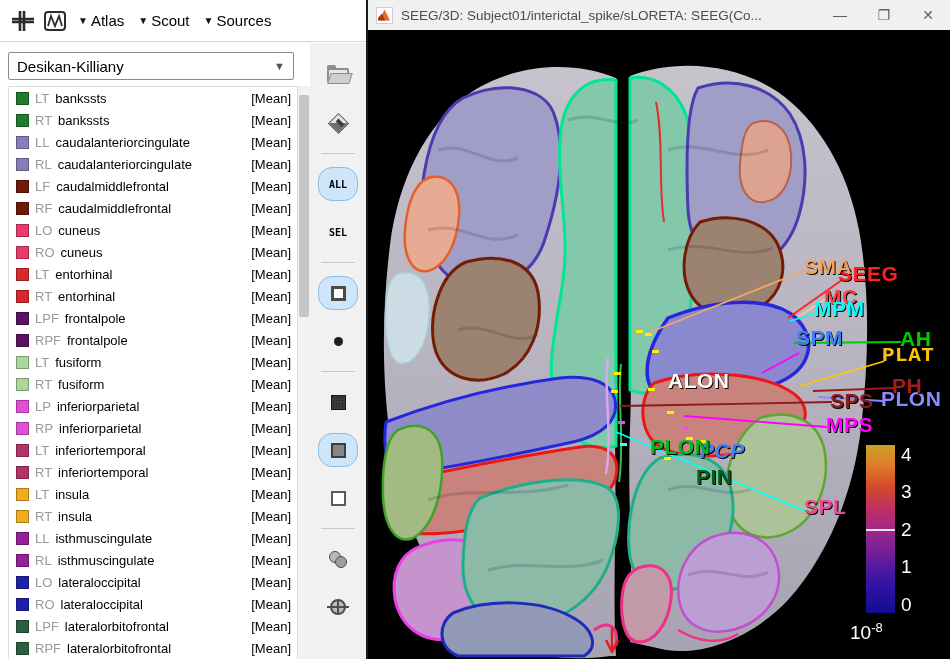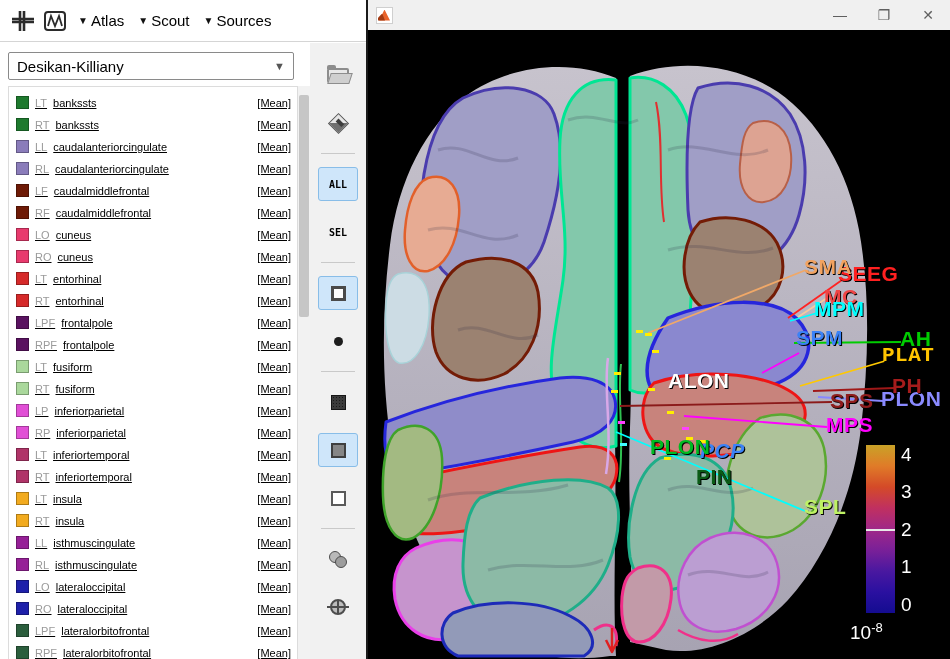--- a/index.html
+++ b/index.html
@@ -10,31 +10,31 @@
   #left-panel{position:absolute;left:0;top:0;width:366px;height:659px;background:#fff;}
   #top-toolbar{position:absolute;left:0;top:0;width:366px;height:42px;background:#fff;border-bottom:1px solid #d5d5d5;display:flex;align-items:center;gap:6px;padding:0 10px;}
   .tt-icon{display:inline-flex;align-items:center;justify-content:center;width:26px;height:26px;color:#222;}
   .menu-item{display:inline-flex;align-items:center;gap:3px;font-size:15px;color:#000;padding:2px 4px;cursor:default;}
   .menu-item .arrow{font-size:10px;color:#111;line-height:1;}
 
   #atlas-combo{position:absolute;left:8px;top:52px;width:286px;height:28px;border:1px solid #8a8a8a;border-radius:2px;background:#fff;display:flex;align-items:center;padding:0 8px;font-size:15px;color:#000;}
   #atlas-combo .chev{margin-left:auto;color:#555;font-size:11px;}
 
   #scout-list-box{position:absolute;left:8px;top:86px;width:290px;height:573px;background:#fff;border:1px solid #dcdcdc;border-bottom:none;overflow:hidden;}
-  .scout-row{display:flex;align-items:flex-end;height:22px;padding-left:7px;padding-right:6px;font-size:11px;white-space:nowrap;text-decoration:underline;}
+  .scout-row{display:flex;align-items:center;height:22px;padding-left:7px;padding-right:6px;font-size:13px;white-space:nowrap;}
   .scout-row .sq{width:13px;height:13px;margin-right:6px;border:1px solid rgba(0,0,0,.28);flex:0 0 13px;}
   .scout-row .pfx{color:#9a9a9a;margin-right:6px;}
   .scout-row .nm{color:#000;}
   .scout-row .tag{margin-left:auto;color:#000;}
 
   #scout-scrollbar{position:absolute;left:298px;top:86px;width:12px;height:573px;background:#f2f2f2;}
   #scout-scroll-thumb{position:absolute;left:1px;top:9px;width:10px;height:222px;background:#c6c6c6;border-radius:2px;}
 
   #side-strip{position:absolute;left:310px;top:43px;width:56px;height:616px;background:#f1f1f1;display:flex;flex-direction:column;align-items:center;padding-top:8px;}
-  .tb-btn{width:40px;height:34px;display:flex;align-items:center;justify-content:center;margin:7px 0;border:1px solid transparent;border-radius:3px;background:transparent;}
+  .tb-btn{width:40px;height:34px;display:flex;align-items:center;justify-content:center;margin:7px 0;border:1px solid transparent;border-radius:14px;background:transparent;}
   .tb-btn.active{background:#cfe6fa;border-color:#88bde8;}
   .tb-btn.txt{font-family:"DejaVu Sans Mono",monospace;font-weight:bold;font-size:10px;color:#000;letter-spacing:0;}
   .tb-div{width:34px;height:1px;background:#c9c9c9;margin:6px 0;}
 
   
   .icon{display:inline-block;position:relative;}
   .i-folder-open-icon{width:22px;height:15px;border:2px solid #8d8d8d;border-radius:2px;background:#e8e8e8;}
   .i-folder-open-icon::before{content:"";position:absolute;left:-2px;top:-5px;width:9px;height:4px;background:#8d8d8d;border-radius:2px 2px 0 0;}
   .i-folder-open-icon::after{content:"";position:absolute;left:0px;top:3px;width:20px;height:9px;background:#cfcfcf;border:1px solid #8d8d8d;transform:skewX(-18deg);}
   .i-save-icon{width:15px;height:15px;background:linear-gradient(135deg,#e6e6e6 45%,#6f6f6f 45%);border:1px solid #555;transform:rotate(45deg);}
@@ -307,20 +307,21 @@
         </div>
         <div class="tb-btn">
           <span class="icon i-wire-sphere-icon"></span>
         </div>
       </div>
   </div>
 
   <div id="fig-window">
     <div id="title-bar">
       <span id="matlab-icon"></span>
+      <span id="title-text">SEEG/3D: Subject01/interictal_spike/sLORETA: SEEG(Co...</span>
       <span class="win-ctrls">
         <span class="win-btn">—</span>
         <span class="win-btn">❐</span>
         <span class="win-btn">✕</span>
       </span>
     </div>
 
     <div id="viewport">
 
       <svg id="brain-svg" width="584" height="629" viewBox="0 0 584 629">
@@ -421,21 +422,21 @@
           <span class="elabel" style="left: 446px; top: 268px; color: rgb(0, 255, 255);">MPM</span>
           <span class="elabel" style="left: 532px; top: 298px; color: rgb(0, 204, 0);">AH</span>
           <span class="elabel" style="left: 428px; top: 297px; color: #3b82f6;">SPM</span>
           <span class="elabel" style="left: 514px; top: 315px; color: rgb(255, 196, 0); font-family: Liberation Mono, monospace;">PLAT</span>
           <span class="elabel" style="left: 524px; top: 345px; color: rgb(165, 28, 28);">PH</span>
           <span class="elabel" style="left: 462px; top: 360px; color: rgb(142, 28, 28);">SPS</span>
           <span class="elabel" style="left: 458px; top: 384px; color: rgb(255, 0, 255);">MPS</span>
           <span class="elabel" style="left: 300px; top: 340px; color: #ffffff;">ALON</span>
           <span class="elabel" style="left: 282px; top: 406px; color: rgb(0, 187, 34);">PLON</span>
           <span class="elabel" style="left: 328px; top: 436px; color: rgb(11, 92, 22);">PIN</span>
-          <span class="elabel" style="left: 436px; top: 466px; color: #bef264;">SPL</span>
+          <span class="elabel" style="left: 436px; top: 466px; color: #ec4899;">SPL</span>
         </div>
 
       <div id="colorbar" style="background: linear-gradient(to top, rgb(20, 12, 144), rgb(42, 16, 160), rgb(74, 24, 160), rgb(122, 32, 152), rgb(160, 40, 136), rgb(192, 48, 96), rgb(212, 74, 40), rgb(224, 123, 40), rgb(201, 162, 39));">
         <div id="colorbar-threshold" style="top: 84px;"></div>
       </div>
       <div>
           <span class="cb-tick" style="top: 415px;">4</span>
           <span class="cb-tick" style="top: 452px;">3</span>
           <span class="cb-tick" style="top: 490px;">2</span>
           <span class="cb-tick" style="top: 527px;">1</span>

